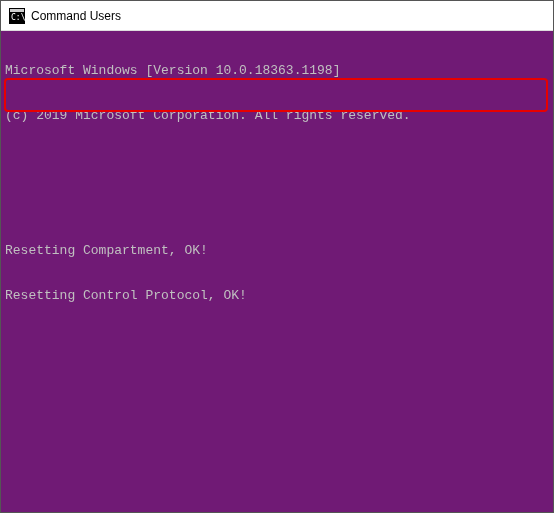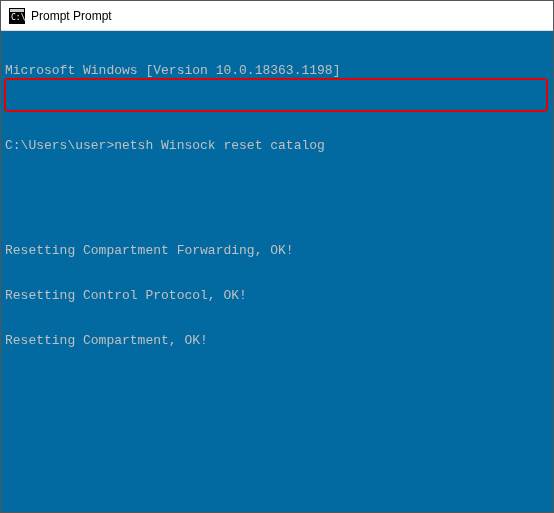--- a/index.html
+++ b/index.html
@@ -33,21 +33,21 @@
       width: 16px;
       height: 16px;
       margin-right: 6px;
       display: inline-flex;
       align-items: center;
       justify-content: center;
     }
     .titlebar-icon svg { display: block; }
     .terminal {
       flex: 1;
-      background: #0369a1;
+      background: #701a75;
       color: #c0c0c0;
       font-family: Consolas, "Courier New", monospace;
       font-size: 13px;
       line-height: 15px;
       padding: 2px 4px;
       overflow: hidden;
       position: relative;
       white-space: pre-wrap;
       word-break: break-all;
     }
@@ -68,31 +68,30 @@
 
 <div class="window">
   <div class="titlebar">
     <span class="titlebar-icon">
       <svg width="16" height="16" viewBox="0 0 16 16">
         <rect x="0" y="0" width="16" height="16" fill="#000"></rect>
         <rect x="1" y="1" width="14" height="3" fill="#ccc"></rect>
         <text x="2" y="12" fill="#fff" font-size="8" font-family="monospace">C:\</text>
       </svg>
     </span>
-    <span>Prompt Prompt</span>
+    <span>Command Users</span>
   </div>
   <div class="terminal">
     <span class="line">Microsoft Windows [Version 10.0.18363.1198]</span>
-    <span class="line"></span>
-    <span class="line">C:\Users\user&gt;netsh Winsock reset catalog</span>
+    <span class="line">(c) 2019 Microsoft Corporation. All rights reserved.</span>
     <span class="line"></span>
     <span class="line"></span>
-    <span class="line">Resetting Compartment Forwarding, OK!</span>
+    <span class="line"></span>
+    <span class="line">Resetting Compartment, OK!</span>
     <span class="line">Resetting Control Protocol, OK!</span>
-    <span class="line">Resetting Compartment, OK!</span>
     
     
     
     
     
     
     
     
     
     

